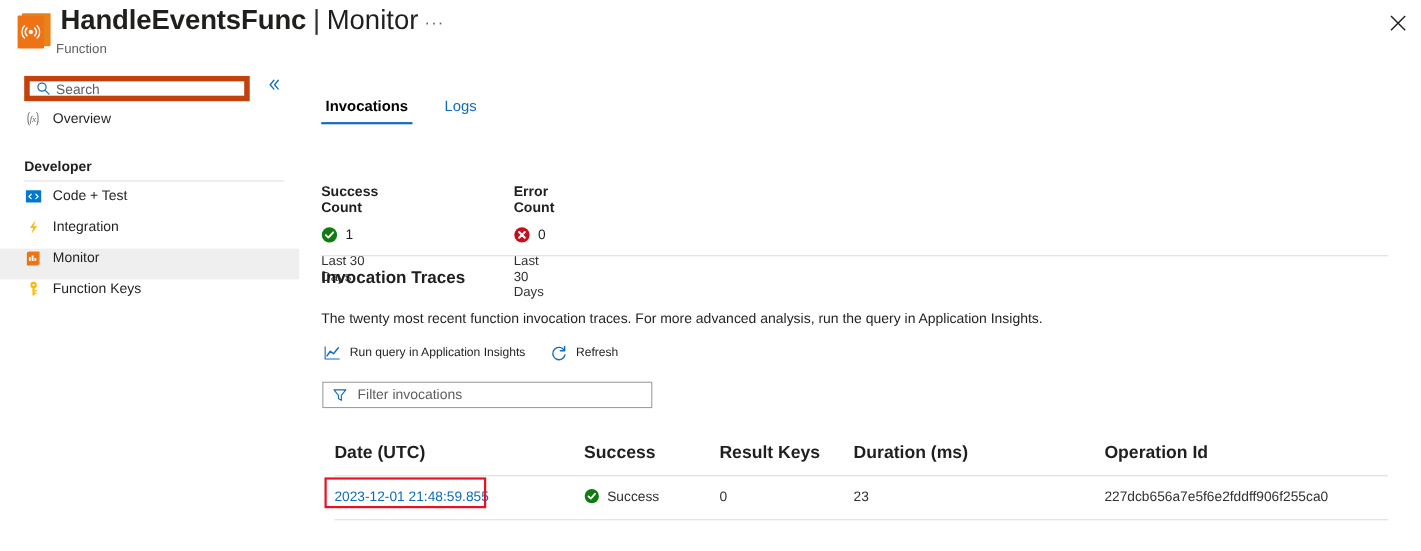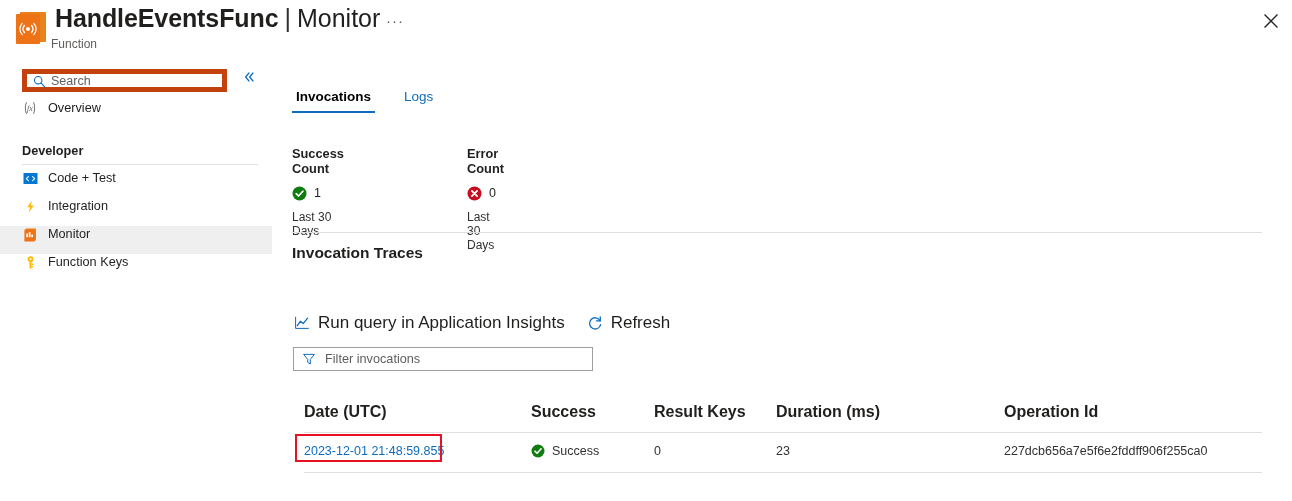--- a/index.html
+++ b/index.html
@@ -93,21 +93,21 @@
     color:#0f6cbd; cursor:pointer;
   }
   .tab.active { font-weight:700; color:#000000; }
   .tab.active:after {
     content:""; position:absolute; left:0; right:0; bottom:0;
     height:2.5px; background:#0f6cbd;
   }
 
   .metrics { position:absolute; left:0; top:88px; }
   .metric { position:absolute; top:0; }
-  .metric .m-title { font-size:12.8px; font-weight:700; color:#201f1e; }
+  .metric .m-title { font-size:12.8px; font-weight:700; color:#201f1e;margin-top:20px; }
   .metric .m-value-row { display:flex; align-items:center; margin-top:9px; height:16px; }
   .metric .m-badge { width:15px; height:15px; flex:0 0 15px; margin-right:7px; }
   .metric .m-value { font-size:12.5px; color:#201f1e; }
   .metric .m-sub { font-size:12px; color:#323130; margin-top:9px; }
 
   .rule { position:absolute; left:0; top:174px; width:970px; height:1px; background:#e1dfdd; }
 
   .section-title {
     position:absolute; left:0; top:186px; font-size:15.5px; font-weight:700; color:#201f1e;
   }
@@ -116,21 +116,21 @@
   }
 
   .actions { position:absolute; left:2px; top:255px; display:flex; align-items:center; }
   .action {
     display:flex; align-items:center; margin-right:22px; cursor:pointer;
   }
   .action .a-icon {
     width:16px; height:16px; flex:0 0 16px; margin-right:8px;
     display:flex; align-items:center; justify-content:center;
   }
-  .action .a-label { font-size:17px; color:#201f1e; }
+  .action .a-label { font-size:11px; color:#201f1e; }
 
   .filter-box {
     position:absolute; left:1px; top:289px; width:300px; height:24px;
     border:1px solid #a19f9d; background:#fff;
     display:flex; align-items:center; padding-left:8px;
   }
   .filter-box .f-icon { width:14px; height:14px; flex:0 0 14px; margin-right:9px; }
   .filter-input {
     border:none; outline:none; background:transparent; flex:1 1 auto;
     font-size:12.7px; font-family:"Liberation Sans", sans-serif; color:#201f1e;
@@ -327,20 +327,21 @@
           </span>
           <span class="m-value">0</span>
         </div>
         <div class="m-sub">Last 30 Days</div>
       </div>
     </div>
 
     <div class="rule"></div>
 
     <div class="section-title">Invocation Traces</div>
+    <div class="section-desc">The twenty most recent function invocation traces. For more advanced analysis, run the query in Application Insights.</div>
 
     <div class="actions">
       <div class="action">
         <span class="a-icon">
           <svg width="16" height="16" viewBox="0 0 16 16">
             <path d="M1.6 2.2 L1.6 13.4 L14.4 13.4" stroke="#0f6cbd" stroke-width="1" fill="none" stroke-linecap="round"></path>
             <path d="M3.3 10.6 L6.3 6.3 L9.2 8.6 L13.6 3.2" stroke="#0f6cbd" stroke-width="1.3" fill="none" stroke-linecap="round" stroke-linejoin="round"></path>
           </svg>
         </span>
         <span class="a-label">Run query in Application Insights</span>

